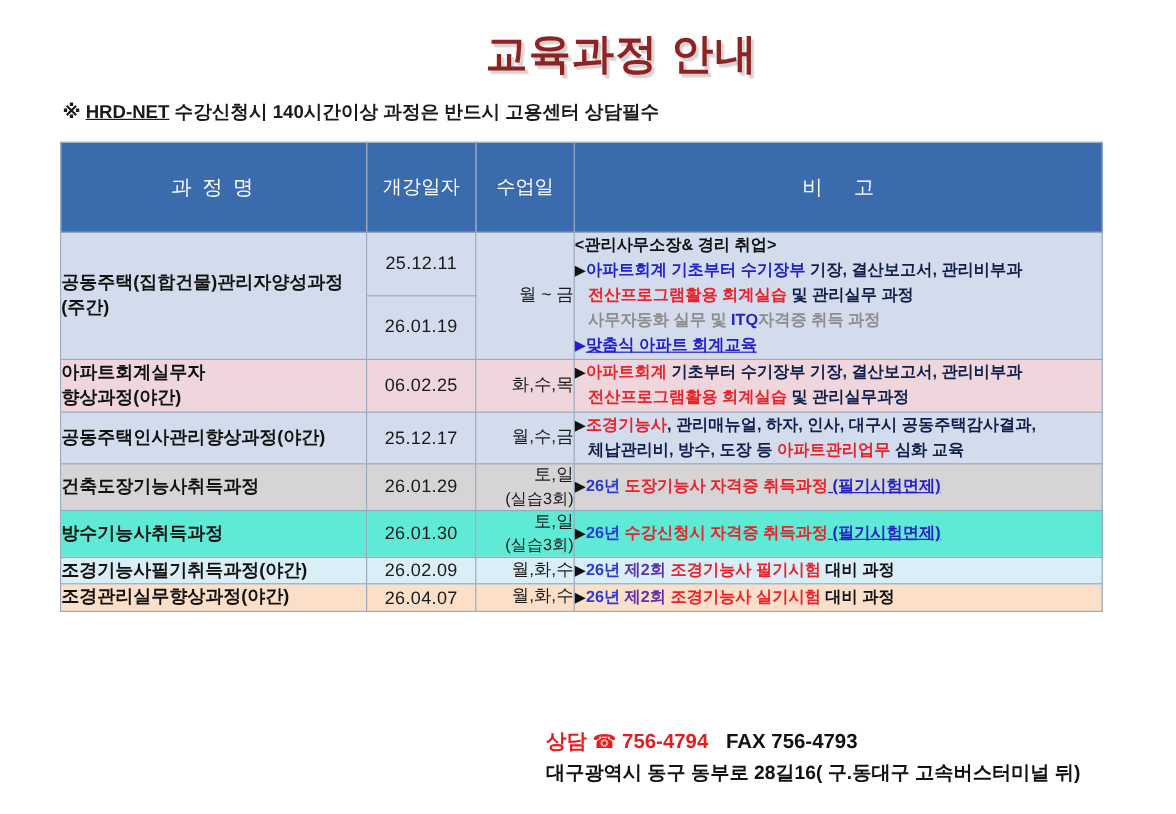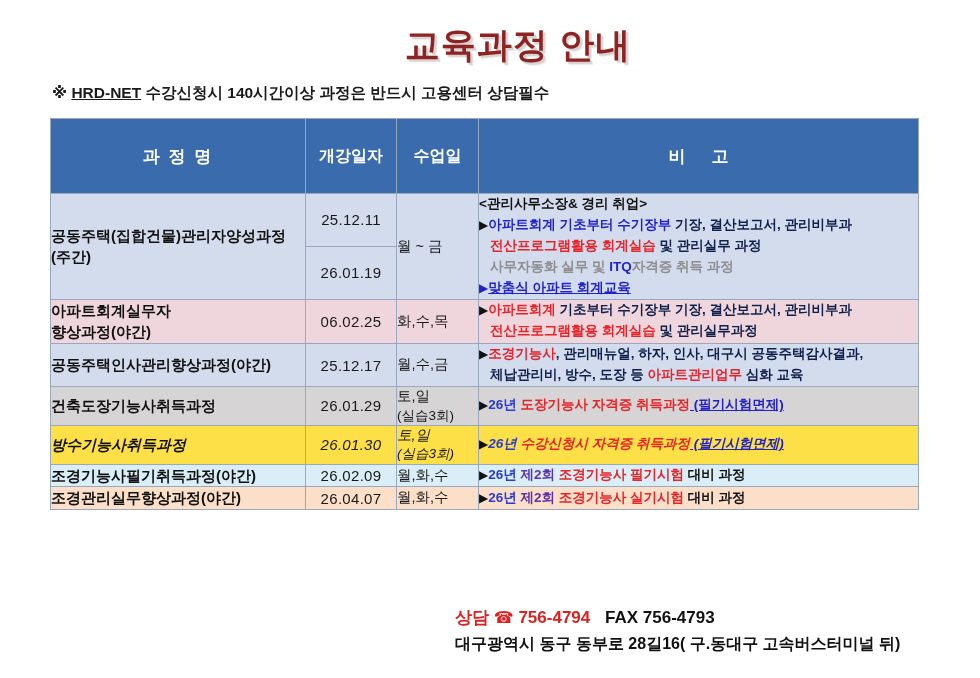--- a/index.html
+++ b/index.html
@@ -64,21 +64,21 @@
   table.courses th, table.courses td {
     border: 1px solid #9aa8bd;
     padding: 0;
     vertical-align: middle;
   }
 
   thead th {
     background: #3A6BAC;
     color: #ffffff;
     font-size: 17px;
-    font-weight: bold;
+    font-weight: normal;
     height: 74px;
     letter-spacing: 2px;
     text-align: center;
   }
   thead th.th-date, thead th.th-day {
     letter-spacing: 0px;
     font-size: 16px;
   }
   thead th.th-note { letter-spacing: 0; }
   thead th.th-note .gap { display:inline-block; width: 26px; }
@@ -91,21 +91,21 @@
     padding: 4px 2px;
   }
   td.date-cell {
     text-align: center;
     font-size: 15px;
     color: #1a1a1a;
     font-weight: normal;
     letter-spacing: 0.3px;
   }
   td.day-cell {
-    text-align: left;
+    text-align: right;
     font-size: 14.5px;
     color: #1a1a1a;
     line-height: 1.35;
   }
   td.day-cell .sub { font-size: 13.5px; }
   td.note-cell {
     text-align: left;
     font-size: 13.5px;
     font-weight: bold;
     line-height: 1.55;
@@ -122,21 +122,21 @@
   .tc-blue2  { color: #2a3bd0; }
   .tc-red    { color: #e8242a; }
   .tc-gray   { color: #8d8d8d; }
   .tc-purple { color: #5b32a8; }
   .u { text-decoration: underline; }
   .tri { font-size: 12px; }
 
   
   .bg-bluegray { background: #d3dced; }
   .bg-pink     { background: #efd6dc; }
-  .bg-pink2    { background: #fde047; font-style: italic; }
+  .bg-pink2    { background: #5eead4; }
   .bg-gray     { background: #d6d4d4; }
   .bg-cyan     { background: #d9eef7; }
   .bg-peach    { background: #fbdfc8; }
 
   
   .footer {
     position: absolute;
     left: 0;
     top: 596px;
     width: 980px;

